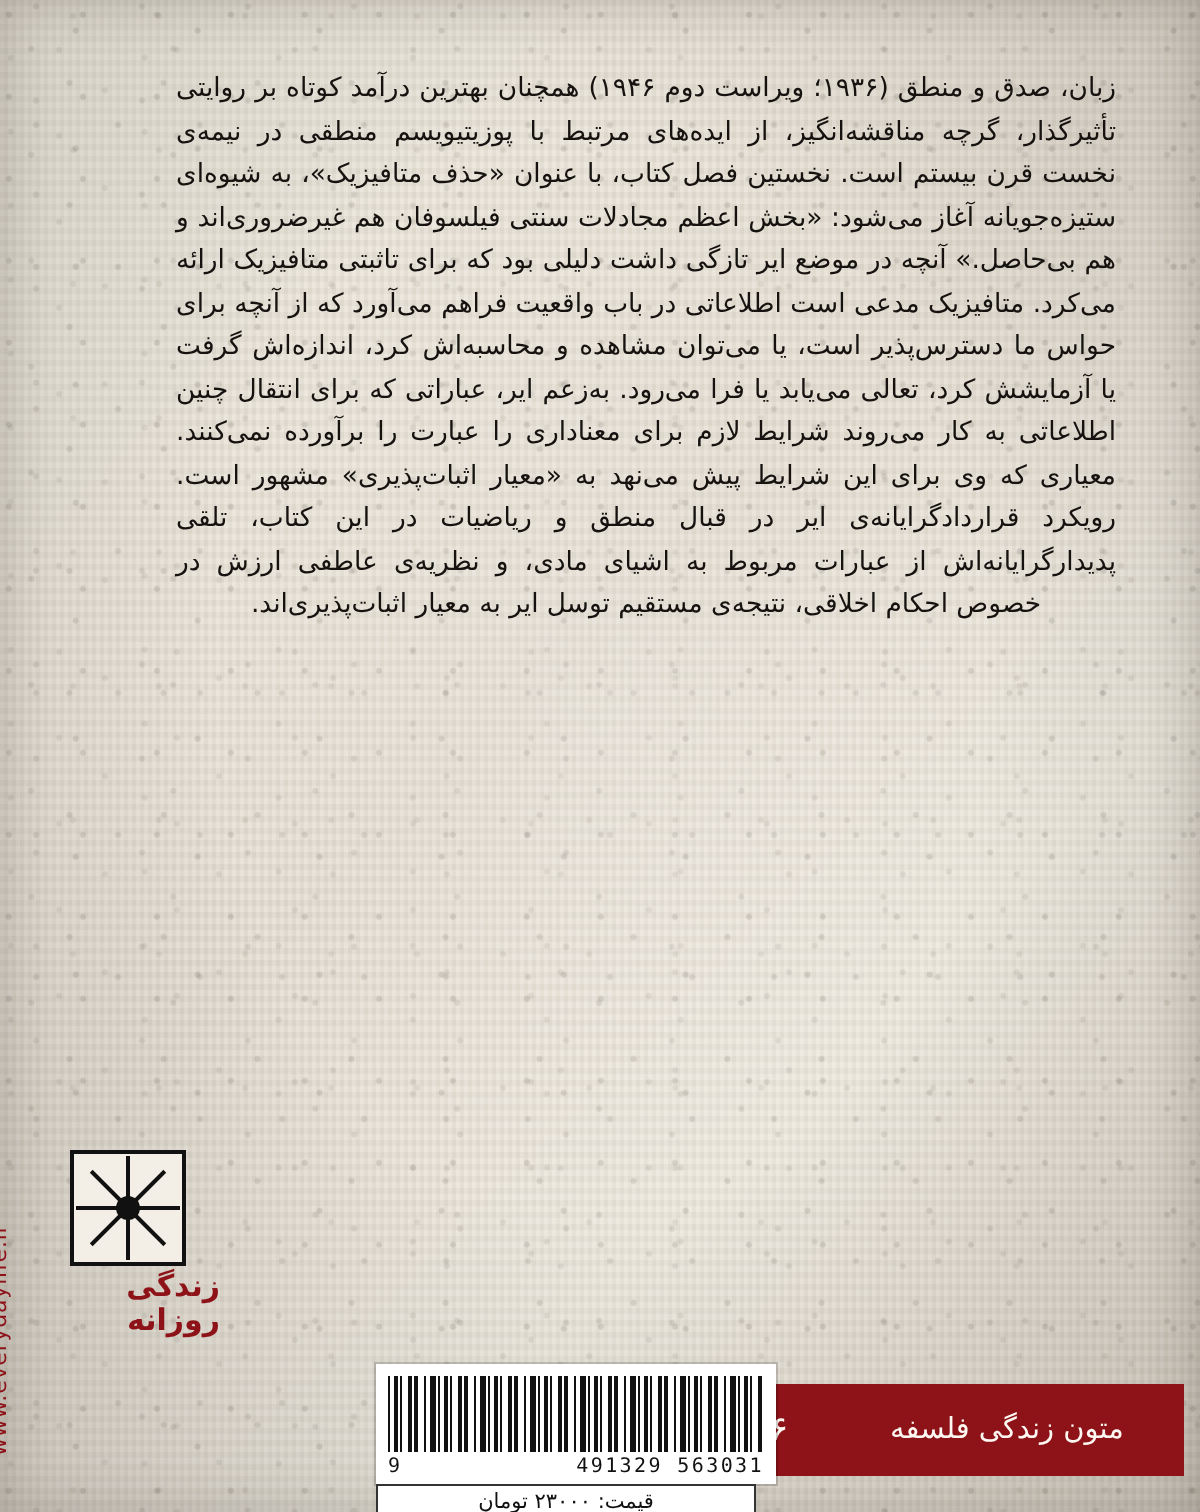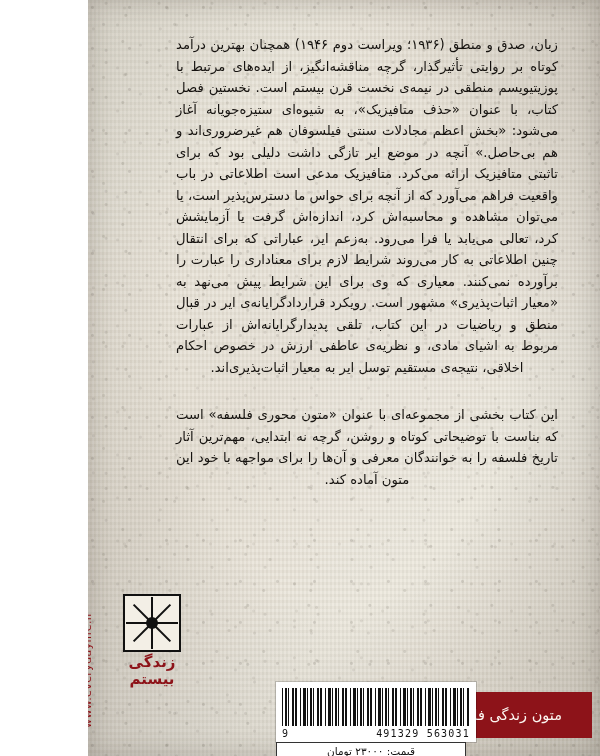--- a/index.html
+++ b/index.html
@@ -5,21 +5,21 @@
   html, body {
     margin: 0;
     padding: 0;
     background: #ffffff;
   }
   body {
     font-family: "DejaVu Sans", sans-serif;
   }
   .page {
     position: relative;
-    width: 512px;
+    width: 600px;
     height: 756px;
     overflow: hidden;
     background: #c4b5fd;
   }
   
   .paper-texture {
     position: absolute;
     inset: 0;
     background-color: #e9e4da;
     background-image:
@@ -157,24 +157,23 @@
     text-align: center;
     font-size: 10.5px;
     padding: 2px 0;
     direction: rtl;
     color: #111;
   }
 
   
   .publisher {
     position: absolute;
-    bottom: 68px;
+    bottom: 87px;
     left: 18px;
     width: 92px;
-    text-align: center;
     direction: rtl;
   }
   .pub-emblem {
     width: 58px;
     height: 58px;
     margin: 0 auto 2px auto;
     position: relative;
   }
   .pub-emblem .frame {
     position: absolute;
@@ -225,21 +224,20 @@
 <body>
 
 <div class="page">
 
   <div class="paper-texture"></div>
   <div class="vignette"></div>
   <div class="edge-shadow"></div>
 
   <div class="back-text">
     <p class="para">زبان، صدق و منطق (۱۹۳۶؛ ویراست دوم ۱۹۴۶) همچنان بهترین درآمد کوتاه بر روایتی تأثیرگذار، گرچه مناقشه‌انگیز، از ایده‌های مرتبط با پوزیتیویسم منطقی در نیمه‌ی نخست قرن بیستم است. نخستین فصل کتاب، با عنوان «حذف متافیزیک»، به شیوه‌ای ستیزه‌جویانه آغاز می‌شود: «بخش اعظم مجادلات سنتی فیلسوفان هم غیرضروری‌اند و هم بی‌حاصل.» آنچه در موضع ایر تازگی داشت دلیلی بود که برای تاثبتی متافیزیک ارائه می‌کرد. متافیزیک مدعی است اطلاعاتی در باب واقعیت فراهم می‌آورد که از آنچه برای حواس ما دسترس‌پذیر است، یا می‌توان مشاهده و محاسبه‌اش کرد، اندازه‌اش گرفت یا آزمایشش کرد، تعالی می‌یابد یا فرا می‌رود. به‌زعم ایر، عباراتی که برای انتقال چنین اطلاعاتی به کار می‌روند شرایط لازم برای معناداری را عبارت را برآورده نمی‌کنند. معیاری که وی برای این شرایط پیش می‌نهد به «معیار اثبات‌پذیری» مشهور است. رویکرد قراردادگرایانه‌ی ایر در قبال منطق و ریاضیات در این کتاب، تلقی پدیدارگرایانه‌اش از عبارات مربوط به اشیای مادی، و نظریه‌ی عاطفی ارزش در خصوص احکام اخلاقی، نتیجه‌ی مستقیم توسل ایر به معیار اثبات‌پذیری‌اند.</p>
-    <p class="para last">این کتاب بخشی از مجموعه‌ای با عنوان «متون محوری فلسفه» است که بناست با توضیحاتی کوتاه و روشن، گرچه نه ابتدایی، مهم‌ترین آثار تاریخ فلسفه را به خوانندگان معرفی و آن‌ها را برای مواجهه با خود این متون آماده کند.</p>
   </div>
 
   <div class="bottom-bar">
 
     <div class="series-plate">
       <div class="series-number">۳۶</div>
       <div class="series-title">متون زندگی فلسفه</div>
     </div>
 
     <div class="barcode-box">
@@ -258,19 +256,19 @@
         <div class="ray" style="transform: translate(-50%,-100%) rotate(45deg);"></div>
         <div class="ray" style="transform: translate(-50%,-100%) rotate(90deg);"></div>
         <div class="ray" style="transform: translate(-50%,-100%) rotate(135deg);"></div>
         <div class="ray" style="transform: translate(-50%,-100%) rotate(180deg);"></div>
         <div class="ray" style="transform: translate(-50%,-100%) rotate(225deg);"></div>
         <div class="ray" style="transform: translate(-50%,-100%) rotate(270deg);"></div>
         <div class="ray" style="transform: translate(-50%,-100%) rotate(315deg);"></div>
         <div class="core"></div>
       </div>
       <div class="pub-name">زندگی</div>
-      <div class="pub-name">بیستم</div>
+      <div class="pub-name">روزانه</div>
     </div>
 
     <div class="website">www.everydaylife.ir</div>
   </div>
 
 </div>
 
 </body></html>

